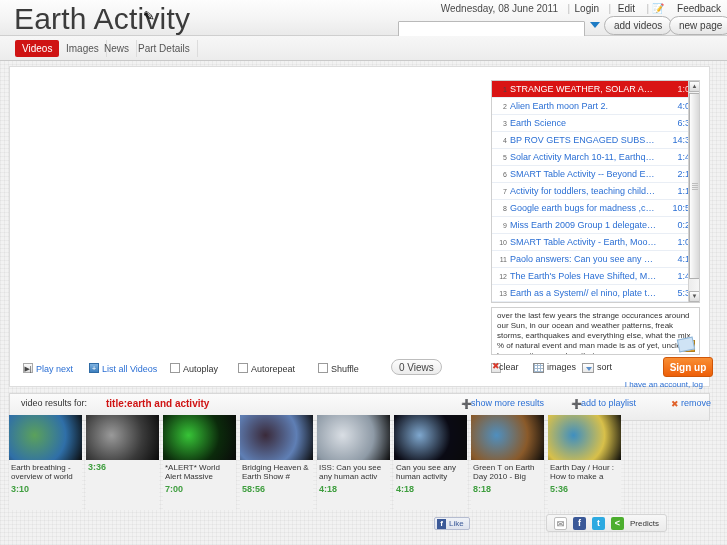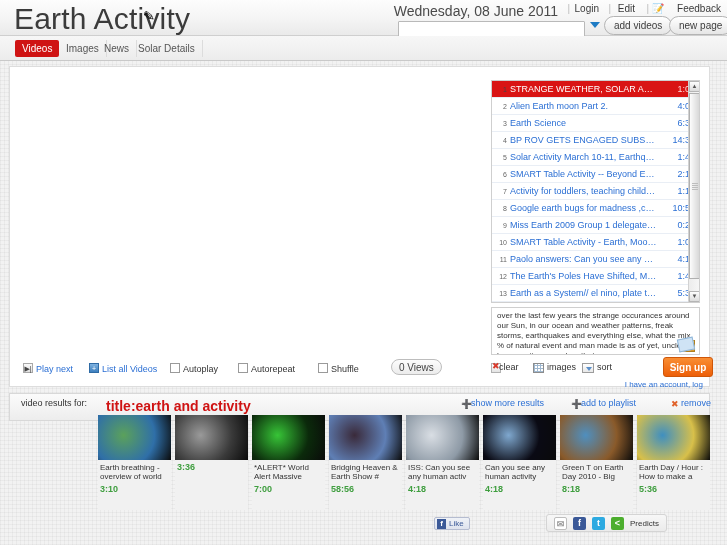--- a/index.html
+++ b/index.html
@@ -30,21 +30,21 @@
     position: absolute; left: 14px; top: 2px;
     font-size: 30px; color: #3b3b3b;
     font-weight: 400; letter-spacing: .2px;
   }
   .pencil-icon {
     position: absolute; left: 143px; top: 8px;
     font-size: 14px; transform: rotate(-8deg);
   }
   .hdr-date {
     position: absolute; right: 169px; top: 3px;
-    font-size: 14px; color: #4a4a4a;
+    font-size: 10px; color: #4a4a4a;
   }
   .hdr-sep {
     position: absolute; top: 3px; font-size: 10px; color: #bbb;
   }
   .hdr-link {
     position: absolute; top: 3px;
     font-size: 10px; color: #3a3a3a; cursor: pointer;
   }
   #login-link { right: 128px; }
   #edit-link  { right: 92px; }
@@ -327,41 +327,41 @@
     width: 701px; height: 28px;
     background: linear-gradient(to bottom,#fbfbfb,#ededed);
     border: 1px solid #d8d8d8;
   }
   .rb-label {
     position: absolute; left: 11px; top: 4px;
     font-size: 9px; color: #333;
   }
   .rb-query {
     position: absolute; left: 96px; top: 4px;
-    font-size: 14px; color: #cf1313; font-weight: bold;
+    font-size: 10px; color: #cf1313; font-weight: bold;
   }
   .rb-action {
     position: absolute; top: 4px; font-size: 9px; cursor: pointer;
   }
   .rb-plus {
     position: absolute; top: 5px;
     font-size: 9px; color: #4c9e2e;
   }
   #show-more-icon { left: 451px; }
   #show-more-label { left: 461px; color: #2b6fd4; }
   #add-playlist-icon { left: 561px; }
   #add-playlist-label { left: 571px; color: #2b6fd4; }
   #remove-icon { left: 661px; color: #e0622b; }
   #remove-label { left: 671px; color: #2b6fd4; }
 
   
   .thumbs {
     position: absolute; left: 9px; top: 415px;
     width: 701px; height: 95px;
-    display: flex; gap: 4px; justify-content: flex-end;
+    display: flex; gap: 4px;
   }
   .thumb-card {
     width: 73px;
     background: #f1f1f1;
     cursor: pointer;
   }
   .thumb-img {
     width: 73px; height: 45px;
     background: #000;
     position: relative; overflow: hidden;
@@ -438,21 +438,21 @@
     </div>
     <div class="search-caret"></div>
     <div class="pill-btn" id="add-videos-button">add videos</div>
     <div class="pill-btn" id="new-page-button">new page</div>
   </div>
 
   <div class="tabbar">
     <div class="tab active" id="tab-videos">Videos</div>
     <div class="tab" id="tab-images">Images</div>
     <div class="tab" id="tab-news">News</div>
-    <div class="tab" id="tab-videodetails">Solar Details</div>
+    <div class="tab" id="tab-videodetails">Part Details</div>
 
     <div class="swatches" id="swatch-row">
         <div class="swatch" style="background: rgb(168, 203, 235); border: 1px solid rgba(0, 0, 0, 0.18);"></div>
         <div class="swatch" style="background: rgb(61, 111, 181); border: 1px solid rgba(0, 0, 0, 0.18);"></div>
         <div class="swatch" style="background: rgb(233, 154, 150); border: 1px solid rgba(0, 0, 0, 0.18);"></div>
         <div class="swatch" style="background: rgb(194, 26, 26); border: 1px solid rgba(0, 0, 0, 0.18);"></div>
         <div class="swatch" style="background: rgb(255, 255, 255); border: 1px solid rgba(0, 0, 0, 0.18);"></div>
         <div class="swatch" style="background: rgb(17, 17, 17); border: 1px solid rgba(0, 0, 0, 0.18);"></div>
         <div class="swatch" style="background: rgb(242, 192, 234); border: 1px solid rgba(0, 0, 0, 0.18);"></div>
         <div class="swatch" style="background: rgb(107, 31, 114); border: 1px solid rgba(0, 0, 0, 0.18);"></div>

